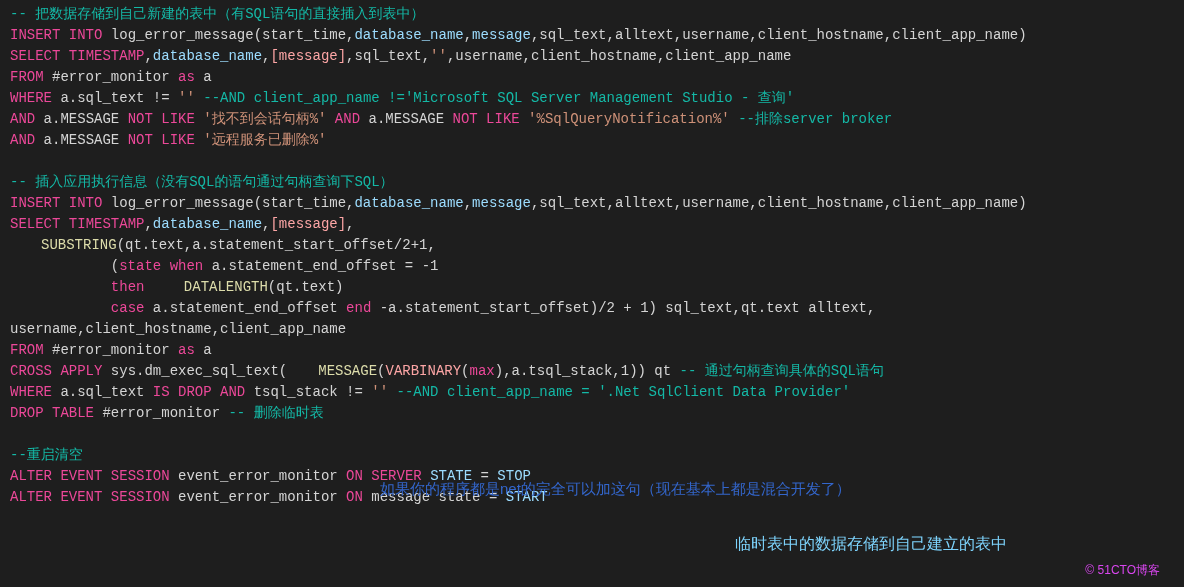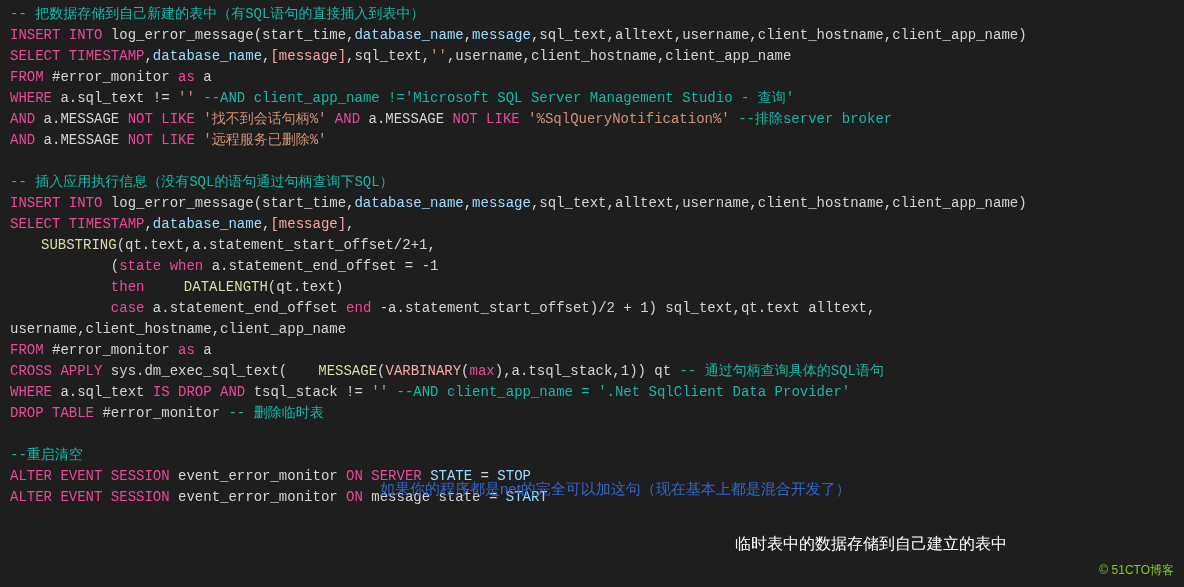--- a/index.html
+++ b/index.html
@@ -25,31 +25,31 @@
     .annotation1 {
       position: absolute;
       color: #3366cc;
       font-family: 'Microsoft YaHei', sans-serif;
       font-size: 15px;
       top: 478px;
       left: 380px;
     }
     .annotation2 {
       position: absolute;
-      color: #ffffff;
+      color: #7dd3fc;
       font-family: 'Microsoft YaHei', sans-serif;
       font-size: 16px;
       top: 532px;
       left: 735px;
     }
     .watermark {
       position: absolute;
       bottom: 8px;
-      right: 10px;
-      color: #84cc16;
+      right: 24px;
+      color: #d946ef;
       font-size: 12px;
       font-family: 'Microsoft YaHei', sans-serif;
     }
   </style>
 </head>
 <body>
 
 <div class="line"><span class="comment">-- 把数据存储到自己新建的表中（有SQL语句的直接插入到表中）</span></div>
 <div class="line"><span class="keyword">INSERT INTO</span><span> log_error_message(start_time,</span><span class="identifier">database_name</span><span>,</span><span class="identifier">message</span><span>,sql_text,alltext,username,client_hostname,client_app_name)</span></div>
 <div class="line"><span class="keyword">SELECT</span><span class="keyword"> TIMESTAMP</span><span>,</span><span class="identifier">database_name</span><span>,</span><span class="builtin">[message]</span><span>,sql_text,</span><span class="string">''</span><span>,username,client_hostname,client_app_name</span></div>

